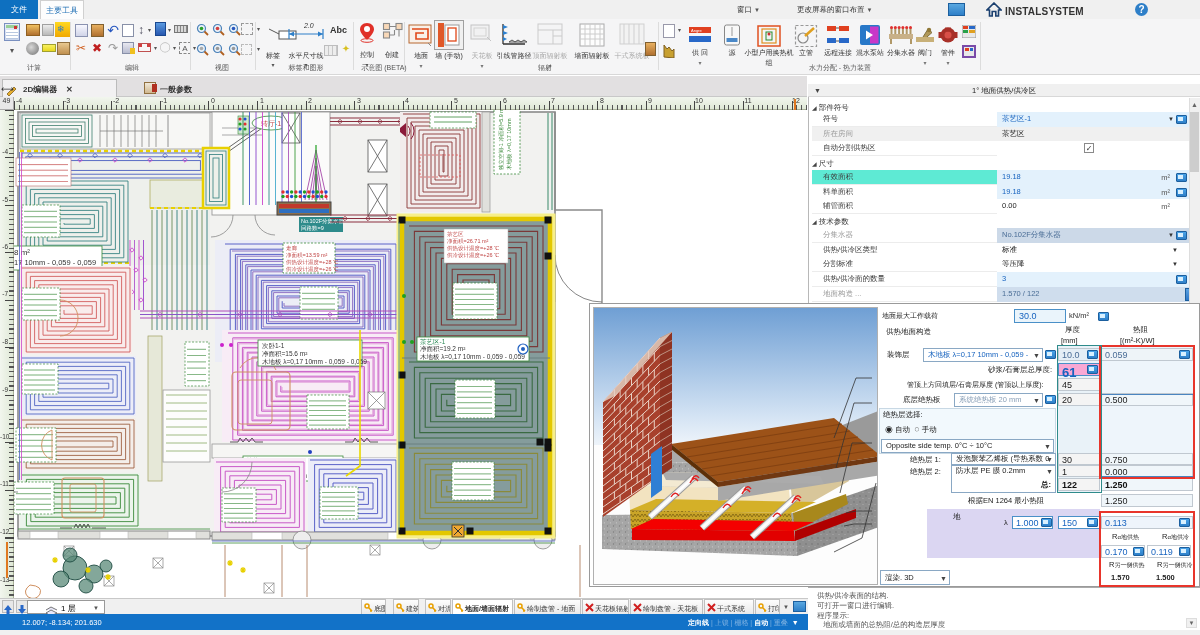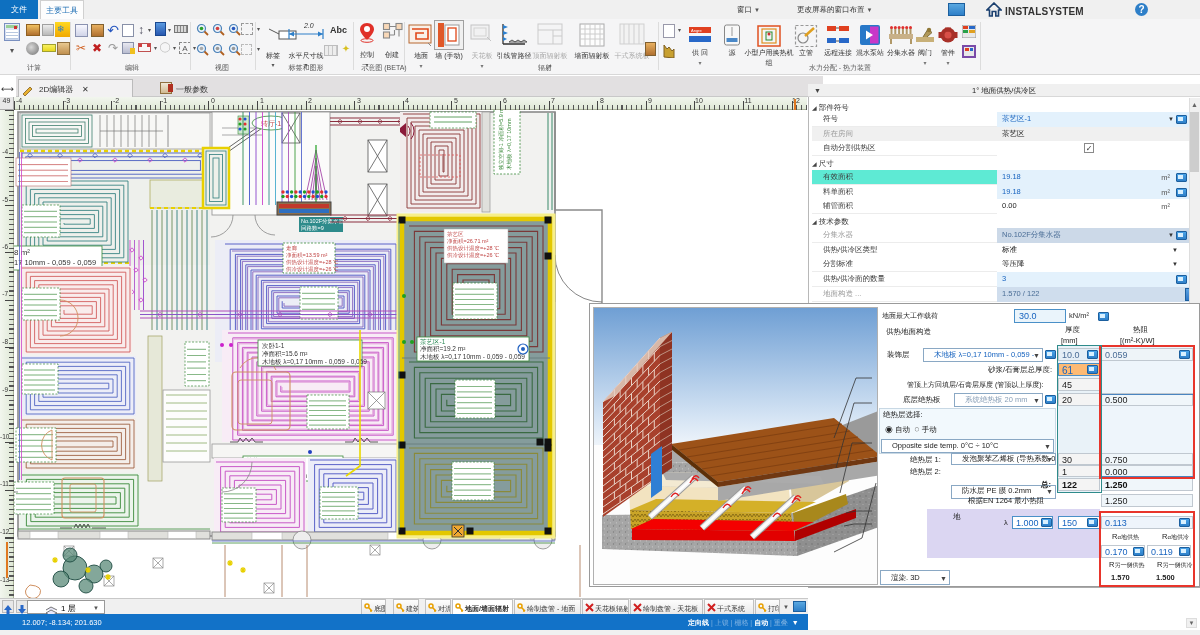--- a/index.html
+++ b/index.html
@@ -8,21 +8,21 @@
 .sep{position:absolute;top:22px;height:48px;width:1px;background:#dcdcdc;}
 .biglbl{font-size:7px;color:#333;text-align:center;position:absolute;}
 .dd{color:#555;font-size:6px;}
 .prow{position:absolute;left:812px;width:388px;height:14.8px;border-bottom:1px solid #ececec;font-size:7.5px;color:#333;}
 .prow .lab{position:absolute;left:11px;top:2px;}
 .prow .val{position:absolute;left:190px;top:2px;}
 .sechead{position:absolute;left:812px;width:388px;height:14px;background:#fff;font-size:7.5px;color:#333;padding-top:3px;}
 .mini{width:11px;height:9px;display:inline-block;position:absolute;background:linear-gradient(#4aa3e8,#2e7fc8);border:1px solid #1c5f9e;border-radius:1px;}
 .mini:after{content:"";position:absolute;left:1px;top:1px;width:5px;height:4px;background:#d8f0ff;}
 .fr{position:absolute;font-size:7.5px;color:#222;white-space:nowrap;}
-.combo{position:absolute;font-size:7.5px;border:1px solid #8aa8c4;background:#fff;color:#1763bf;padding:0 10px;overflow:hidden;white-space:nowrap;}
+.combo{position:absolute;font-size:7.5px;border:1px solid #8aa8c4;background:#fff;color:#1763bf;padding:0 4px;overflow:hidden;white-space:nowrap;}
 .combo .ar{position:absolute;right:2px;top:1px;color:#444;font-size:7px;}
 .btab{position:absolute;top:0;height:16px;background:linear-gradient(#fdfdfd,#e8e8e8);border:1px solid #c0c0c0;border-bottom:none;font-size:7px;color:#333;padding:4px 1px 0 12px;white-space:nowrap;overflow:hidden;}
 .btab .ki{position:absolute;left:2px;top:3px;width:9px;height:9px;}
 </style></head><body>
 <div class="abs" style="left:0;top:0;width:1200px;height:75px;background:#f5f5f6;border-bottom:1px solid #d8d8d8;">
     <div class="abs" style="left:0;top:0;width:1200px;height:19px;background:#f0f0f0;"></div>
     <div class="abs" style="left:0;top:0;width:38px;height:19px;background:#0e70c0;color:#fff;font-size:8px;text-align:center;line-height:19px;">文件</div>
     <div class="abs" style="left:40px;top:0;width:44px;height:19px;background:#fdfdfd;border:1px solid #d0d0d0;border-bottom:none;color:#2a76b8;font-size:8px;text-align:center;line-height:19px;">主要工具</div>
     <div class="abs" style="left:737px;top:5px;font-size:7.5px;color:#333;">窗口 <span class="dd">▼</span></div>
     <div class="abs" style="left:797px;top:5px;font-size:7.5px;color:#333;">更改屏幕的窗口布置 <span class="dd">▼</span></div>
@@ -283,21 +283,21 @@
       </svg></div>
     <div class="abs" style="left:962px;top:44px;width:14px;height:13px;"><svg width="14" height="13">
         <rect width="14" height="13" fill="#7a4aa8"></rect>
         <rect x="2" y="2" width="10" height="9" fill="#e8e8e8"></rect>
         <rect x="3" y="3" width="4" height="3" fill="#e04020"></rect>
         <rect x="8" y="3" width="3" height="3" fill="#2868c8"></rect>
       </svg></div>
     <div class="grp-lbl" style="left:800px;width:80px;">水力分配 - 热力装置</div>
     <div class="sep" style="left:980px;"></div>
   </div>
-<div class="abs" style="left:16px;top:76px;width:807px;height:21px;background:#e2e0e1;border-bottom:1px solid #c8c8c8;">
+<div class="abs" style="left:0;top:76px;width:807px;height:21px;background:#e2e0e1;border-bottom:1px solid #c8c8c8;font-weight:bold;">
     <div class="abs" style="left:2px;top:3px;width:115px;height:18px;background:#f2f1f2;border:1px solid #bbb;border-bottom:none;font-size:8px;color:#333;padding:4px 4px 0 20px;">2D编辑器&nbsp;&nbsp;&nbsp;&nbsp;✕</div>
     <div class="abs" style="left:6px;top:6px;width:12px;height:11px;"><svg width="12" height="11">
         <path d="M1 9 L8 2 l2 2 -7 7 z" fill="#e8b030" stroke="#806020" stroke-width="0.8"></path>
       </svg></div>
     <div class="abs" style="left:140px;top:4px;width:80px;height:17px;font-size:8px;color:#333;padding:4px 4px 0 20px;">一般参数</div>
     <div class="abs" style="left:144px;top:6px;width:12px;height:12px;background:linear-gradient(#f0e8d8,#d0b890);border:1px solid #907040;"></div>
     <div class="abs" style="left:152px;top:8px;width:5px;height:8px;background:#b03020;"></div>
   </div>
 <div class="abs" style="left:0;top:97px;width:807px;height:13px;background:linear-gradient(#f2f6ee,#dfe8d6);border-bottom:1px solid #a8b098;">
     <div class="abs" style="left:14px;top:8px;width:793px;height:5px;background:repeating-linear-gradient(90deg,#555 0,#555 1px,transparent 1px,transparent 4.86px);"></div>
@@ -820,20 +820,21 @@
 <div class="prow" style="top:287px;background:#fff;">
     <span class="abs" style="left:185px;top:0;width:193px;height:14.8px;background:#cfdded;"></span>
     <span class="lab" style="color:#9a9a9a;">地面构造 ...</span>
     <span class="val" style="color:#4a6d96;">1.570 / 122</span>
     <span class="abs" style="right:1px;top:0.5px;width:14px;height:13.5px;background:linear-gradient(#5aa0e0,#2e78c8);border:1px solid #1c5f9e;color:#fff;font-size:6px;text-align:center;line-height:13px;">▼</span>
   </div>
 <div class="abs" style="left:1189px;top:98px;width:11px;height:205px;background:#f0f0f0;border-left:1px solid #ddd;"></div>
 <div class="abs" style="left:1189px;top:98px;width:11px;height:13px;font-size:7px;color:#666;text-align:center;line-height:13px;">▲</div>
 <div class="abs" style="left:1190px;top:112px;width:9px;height:60px;background:#cdcdcd;"></div>
 <div class="abs" style="left:808px;top:587px;width:392px;height:48px;background:#fff;border-top:1px solid #aaa;font-size:7.5px;color:#555;">
+    <div style="padding:3px 0 0 9px;line-height:9.8px;">供热/供冷表面的结构.<br>可打开一窗口进行编辑.<br>程序显示:<br>&nbsp;&nbsp;&nbsp;地面或墙面的总热阻/总的构造层厚度</div>
     <div class="abs" style="right:3px;bottom:7px;width:11px;height:10px;background:#f0f0f0;border:1px solid #ddd;font-size:6px;color:#666;text-align:center;line-height:9px;">▼</div>
   </div>
 <div class="abs" style="left:808px;top:630px;width:392px;height:5px;background:#f0f0f0;"></div>
 <div class="abs" style="left:589px;top:303px;width:611px;height:284px;background:#fff;border:1px solid #9a9a9a;">
     <div class="abs" style="left:3px;top:3px;width:285px;height:278px;border:1px solid #b0b0b0;overflow:hidden;"><svg width="285" height="278" viewBox="0 0 285 278">
         <defs>
           <linearGradient id="sky" x1="0" y1="0" x2="0" y2="1">
             <stop offset="0" stop-color="#6f9fd4"></stop>
             <stop offset="0.8" stop-color="#d5e4f4"></stop>
             <stop offset="1" stop-color="#eef4fa"></stop>
@@ -1023,39 +1024,39 @@
       <div class="abs" style="left:179px;top:41px;width:43px;height:148px;background:#e9f2f8;"></div>
       <div class="abs" style="left:222px;top:41px;width:95px;height:134px;background:#eef5fb;"></div>
       <div class="fr" style="left:9px;top:46px;">装饰层</div>
       <div class="combo" style="left:45px;top:44px;width:120px;height:14px;color:#1763bf;line-height:12px;">木地板 λ=0,17 10mm - 0,059 -<span class="ar">▼</span></div>
       <span class="mini" style="left:167px;top:46px;"></span>
       <div class="abs" style="left:180px;top:44px;width:42px;height:13px;background:#e4eef6;border:1px solid #c0c8d0;color:#4a6d96;font-size:9px;font-weight:normal;padding:0.5px 0 0 3px;">10.0</div>
       <span class="mini" style="left:209px;top:46px;"></span>
       <div class="abs" style="left:223px;top:44px;width:92px;height:13px;background:#eef4f8;border:1px solid #c0c8d0;color:#4a6d96;font-size:9px;font-weight:normal;padding:0.5px 0 0 3px;">0.059</div>
       <span class="mini" style="left:301px;top:46px;"></span>
       <div class="fr" style="left:110px;top:61px;">砂浆/石膏层总厚度:</div>
-      <div class="abs" style="left:180px;top:59px;width:42px;height:13px;background:#fdba74;border:1px solid #4a90c8;color:#1763bf;font-size:10px;font-weight:normal;padding:0.5px 0 0 3px;">61</div>
+      <div class="abs" style="left:180px;top:59px;width:42px;height:13px;background:#f9a8d4;border:1px solid #4a90c8;color:#1763bf;font-size:13px;font-weight:bold;padding:0.5px 0 0 3px;">61</div>
       <span class="mini" style="left:209px;top:61px;"></span>
       <div class="fr" style="left:29px;top:76px;font-size:7px;">管顶上方回填层/石膏层厚度 (管顶以上厚度):</div>
       <div class="abs" style="left:180px;top:74px;width:42px;height:13px;background:#f4f4f4;border:1px solid #c0c8d0;color:#222;font-size:9px;font-weight:normal;padding:0.5px 0 0 3px;">45</div>
       <div class="fr" style="left:25px;top:91px;">底层绝热板</div>
       <div class="combo" style="left:76px;top:89px;width:89px;height:14px;color:#8aa0b8;line-height:12px;">系统绝热板 20 mm<span class="ar">▼</span></div>
       <span class="mini" style="left:167px;top:91px;"></span>
       <div class="abs" style="left:180px;top:89px;width:42px;height:13px;background:#f4f4f4;border:1px solid #c0c8d0;color:#222;font-size:9px;font-weight:normal;padding:0.5px 0 0 3px;">20</div>
       <div class="abs" style="left:223px;top:89px;width:92px;height:13px;background:#f0f6fa;border:1px solid #c0c8d0;color:#222;font-size:9px;font-weight:normal;padding:0.5px 0 0 3px;">0.500</div>
       <div class="abs" style="left:1px;top:104px;width:177px;height:46px;background:#f2f9fd;border:1px solid #c8d8e4;"></div>
       <div class="fr" style="left:5px;top:106px;">绝热层选择:</div>
       <div class="fr" style="left:7px;top:120px;"><span style="font-size:9px;">◉</span> 自动&nbsp;&nbsp;<span style="font-size:9px;color:#777;">○</span> 手动</div>
       <div class="combo" style="left:3px;top:135px;width:173px;height:14px;color:#222;line-height:12px;">Opposite side temp. 0°C ÷ 10°C<span class="ar">▼</span></div>
       <div class="fr" style="left:32px;top:151px;">绝热层 1:</div>
       <div class="combo" style="left:73px;top:149px;width:105px;height:12px;color:#222;line-height:10px;">发泡聚苯乙烯板 (导热系数 0<span class="ar">▼</span></div>
       <div class="abs" style="left:180px;top:149px;width:42px;height:12px;background:#f4f4f4;border:1px solid #c0c8d0;color:#222;font-size:9px;font-weight:normal;padding:0.5px 0 0 3px;">30</div>
       <div class="abs" style="left:223px;top:149px;width:92px;height:12px;background:#f0f6fa;border:1px solid #c0c8d0;color:#222;font-size:9px;font-weight:normal;padding:0.5px 0 0 3px;">0.750</div>
       <div class="fr" style="left:32px;top:163px;">绝热层 2:</div>
-      <div class="combo" style="left:73px;top:161px;width:105px;height:14px;color:#222;line-height:10px;margin-top:20px;">防水层 PE 膜 0.2mm<span class="ar">▼</span></div>
+      <div class="combo" style="left:73px;top:161px;width:105px;height:28px;color:#222;line-height:10px;">防水层 PE 膜 0.2mm<span class="ar">▼</span></div>
       <div class="abs" style="left:180px;top:161px;width:42px;height:12px;background:#f4f4f4;border:1px solid #c0c8d0;color:#222;font-size:9px;font-weight:normal;padding:0.5px 0 0 3px;">1</div>
       <div class="abs" style="left:223px;top:161px;width:92px;height:12px;background:#f0f6fa;border:1px solid #c0c8d0;color:#222;font-size:9px;font-weight:normal;padding:0.5px 0 0 3px;">0.000</div>
       <div class="fr" style="left:163px;top:176px;font-weight:bold;">总:</div>
       <div class="abs" style="left:180px;top:174px;width:42px;height:13px;background:#f4f4f4;border:1px solid #c0c8d0;color:#111;font-size:9px;font-weight:bold;padding:0.5px 0 0 3px;">122</div>
       <div class="abs" style="left:223px;top:174px;width:92px;height:13px;background:#f0f6fa;border:1px solid #c0c8d0;color:#111;font-size:9px;font-weight:bold;padding:0.5px 0 0 3px;">1.250</div>
       <div class="fr" style="left:90px;top:192px;">根据EN 1264 最小热阻</div>
       <div class="abs" style="left:223px;top:190px;width:92px;height:13px;background:#f0f6fa;border:1px solid #c0c8d0;color:#222;font-size:9px;font-weight:normal;padding:0.5px 0 0 3px;">1.250</div>
       <div class="abs" style="left:49px;top:205px;width:173px;height:49px;background:#dbd6f2;"></div>
       <div class="fr" style="left:75px;top:208px;">地</div>
       <div class="fr" style="left:126px;top:214px;">λ</div>

